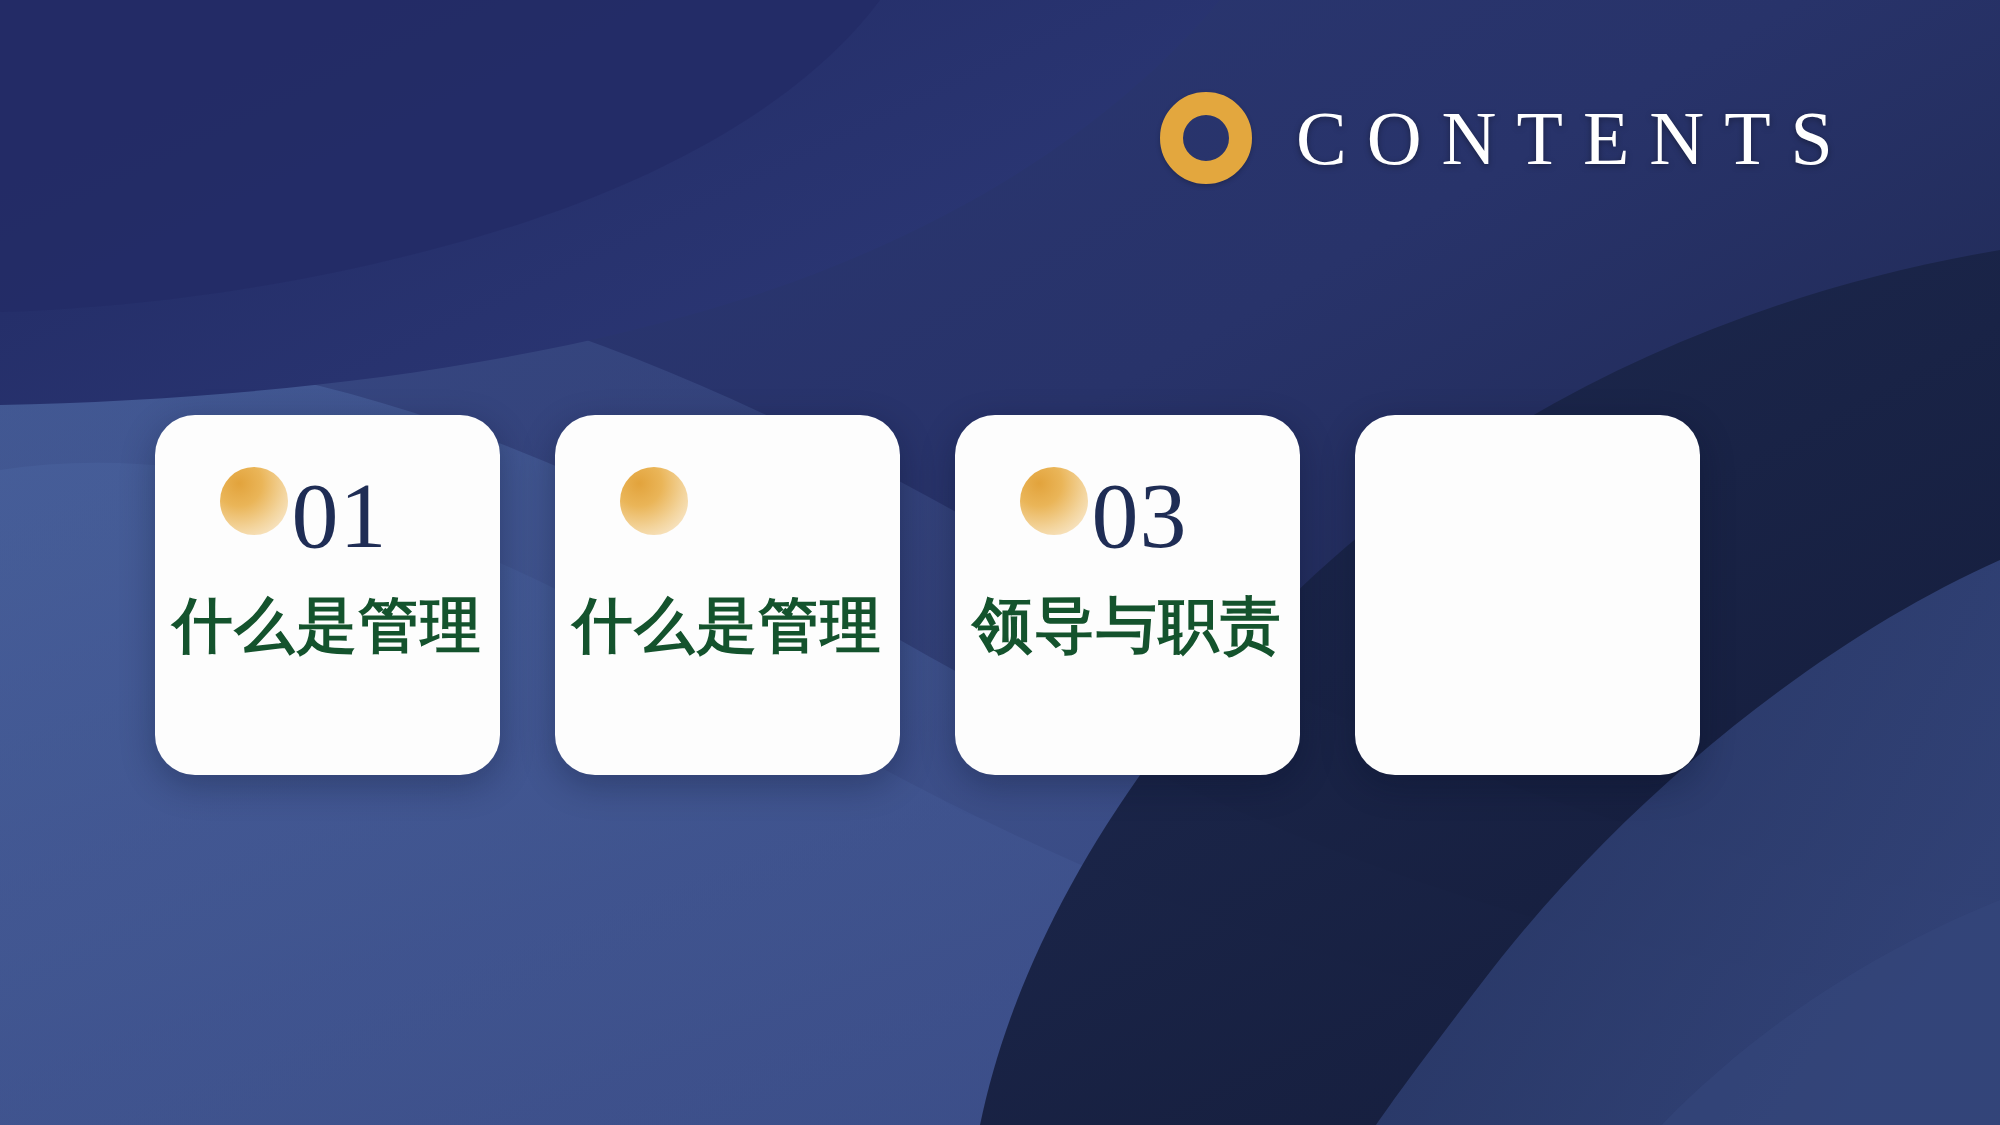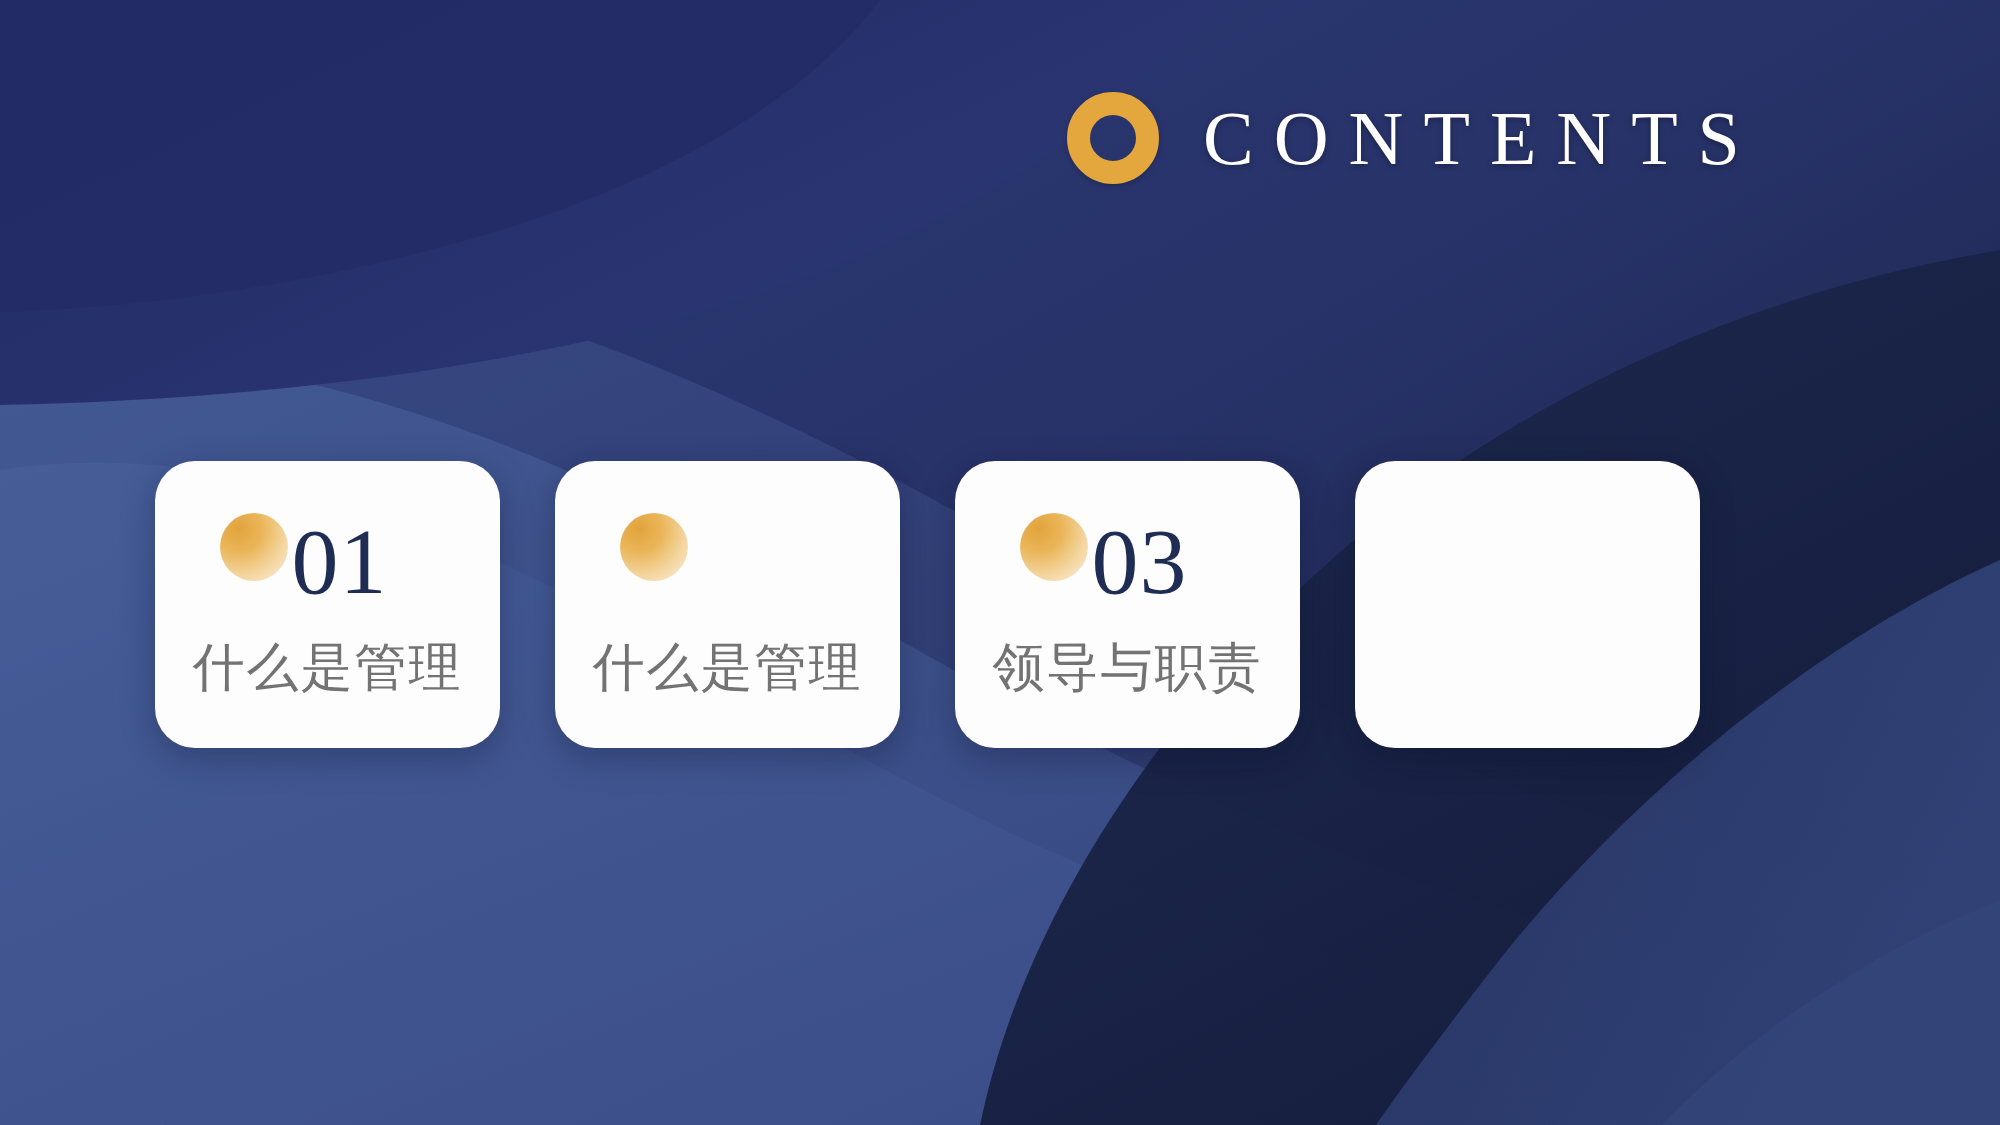--- a/index.html
+++ b/index.html
@@ -23,21 +23,21 @@
     position: absolute;
     inset: 0;
     width: 100%;
     height: 100%;
     pointer-events: none;
   }
 
   
   .header {
     position: absolute;
-    left: 1067px;
+    left: 1160px;
     top: 92px;
     display: flex;
     align-items: center;
     gap: 44px;
     z-index: 5;
   }
 
   .ring-icon {
     width: 92px;
     height: 92px;
@@ -64,28 +64,27 @@
     left: 155px;
     top: 415px;
     display: flex;
     gap: 55px;
     z-index: 5;
   }
 
   .card {
     position: relative;
     width: 345px;
-    height: 287px;
+    height: 360px;
     border-radius: 40px;
     background: #fdfdfd;
     box-shadow: 0 10px 34px rgba(5, 12, 35, 0.30);
     display: flex;
     flex-direction: column;
     align-items: center;
-    margin-top: 46px;
   }
 
   .num-wrap {
     position: relative;
     margin-top: 48px;
     height: 104px;
     display: flex;
     align-items: center;
     justify-content: center;
     width: 100%;
@@ -107,25 +106,26 @@
     color: #1f2d55;
     font-size: 94px;
     line-height: 1;
     letter-spacing: 1px;
     z-index: 2;
     transform: translateX(12px);
   }
 
   .card-label {
     margin-top: 26px;
-    color: #737373;
-    font-size: 52px;
+    color: #14532d;
+    font-size: 60px;
     line-height: 1.1;
     letter-spacing: 2px;
     white-space: nowrap;
+    font-weight: bold;
   }
 </style>
 </head>
 <body>
 
 <div class="slide">
 
   <svg class="bg-layer" viewBox="0 0 2000 1125" preserveAspectRatio="none">
     <defs>
       <linearGradient id="gBase" x1="0" y1="0" x2="1" y2="1">

